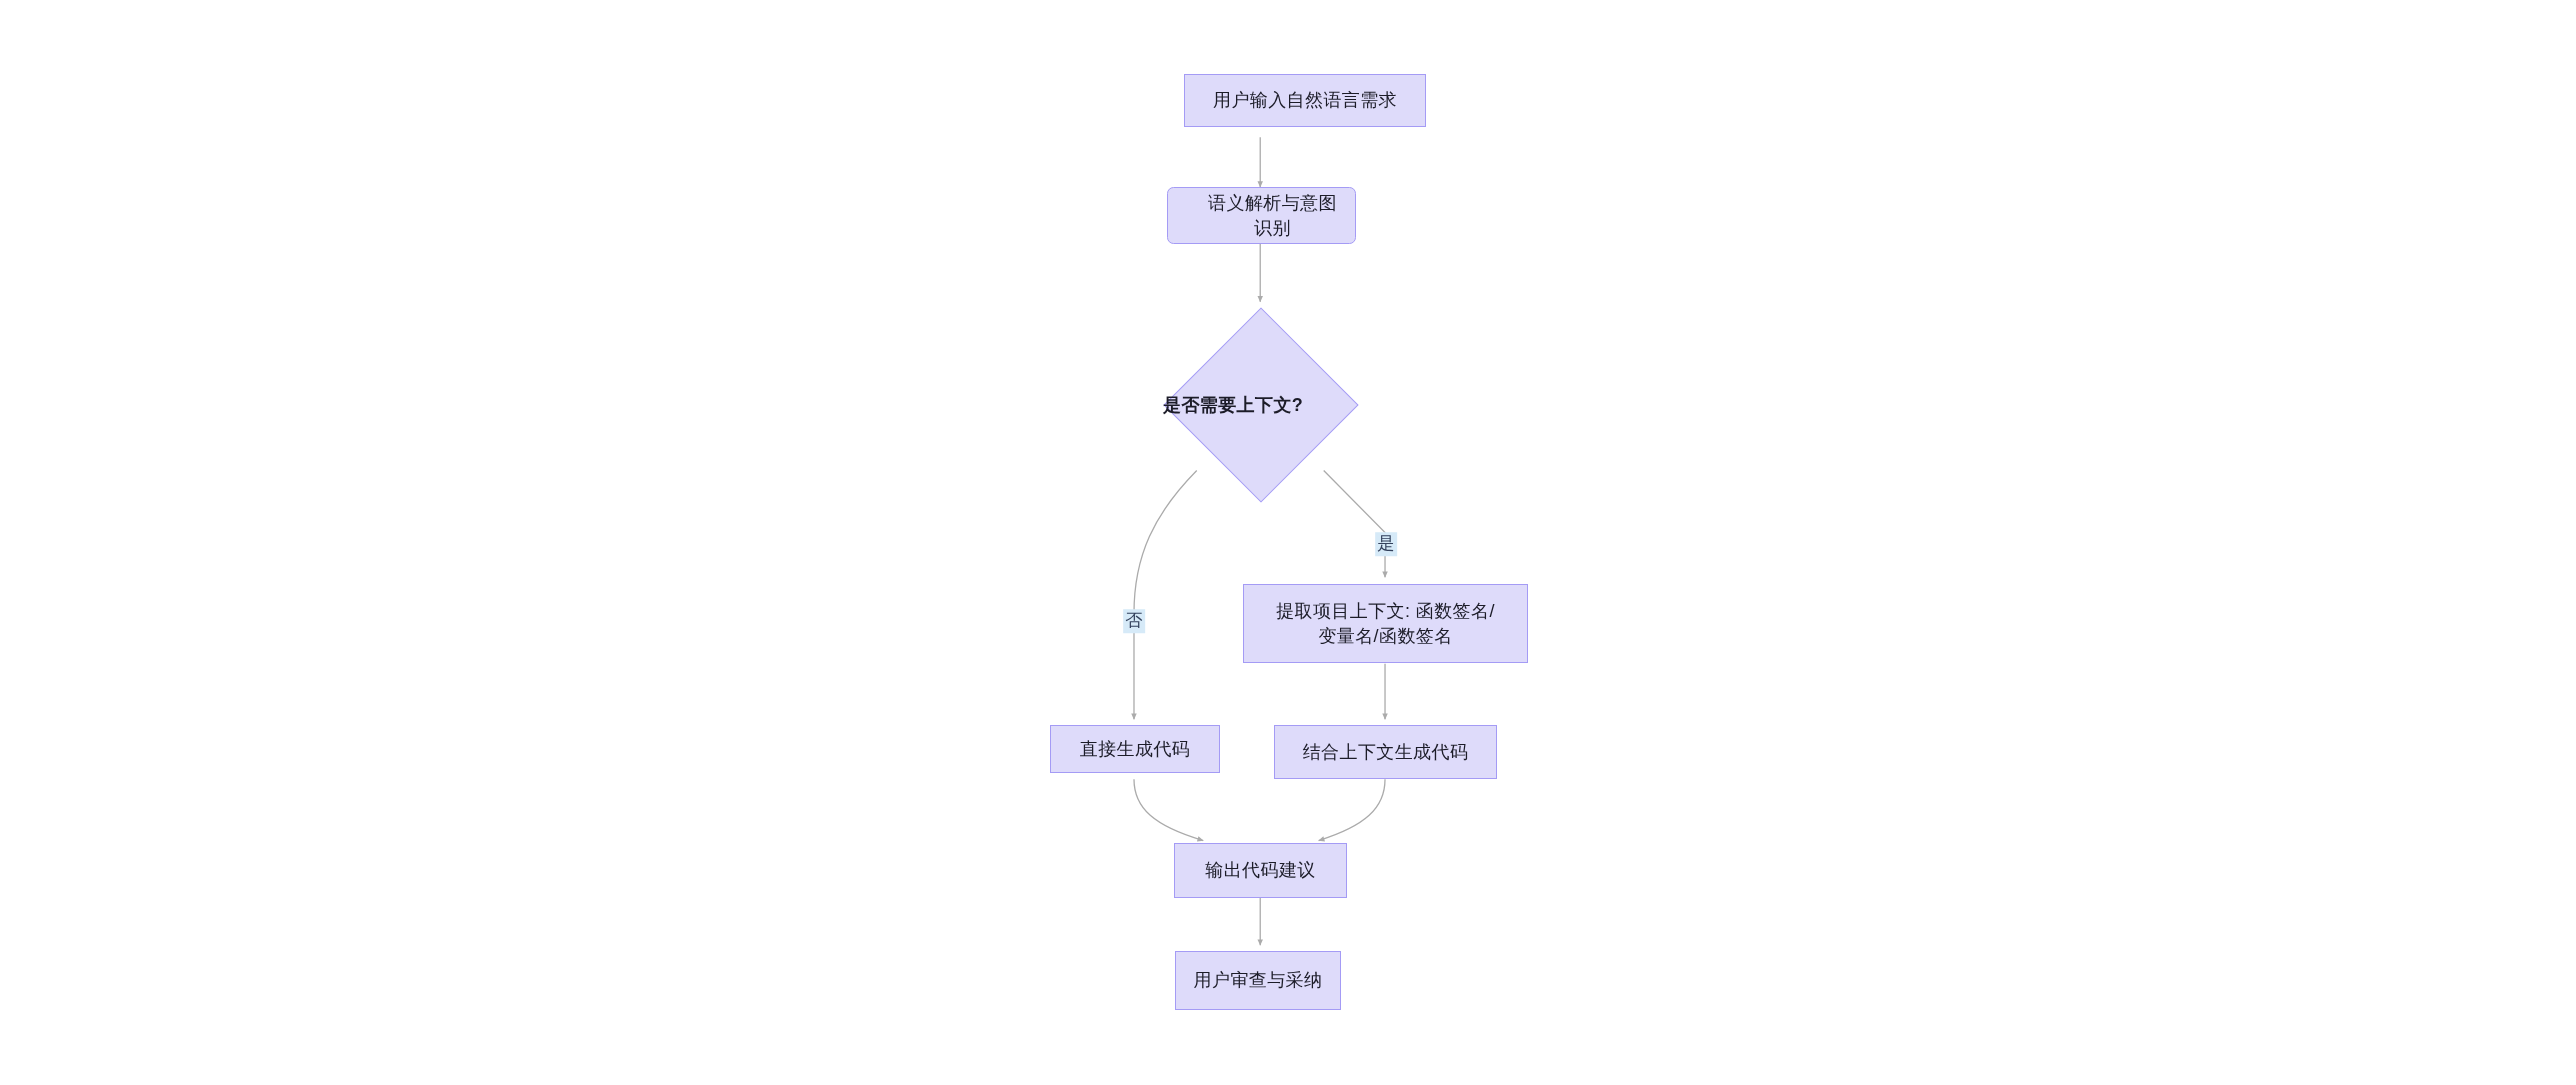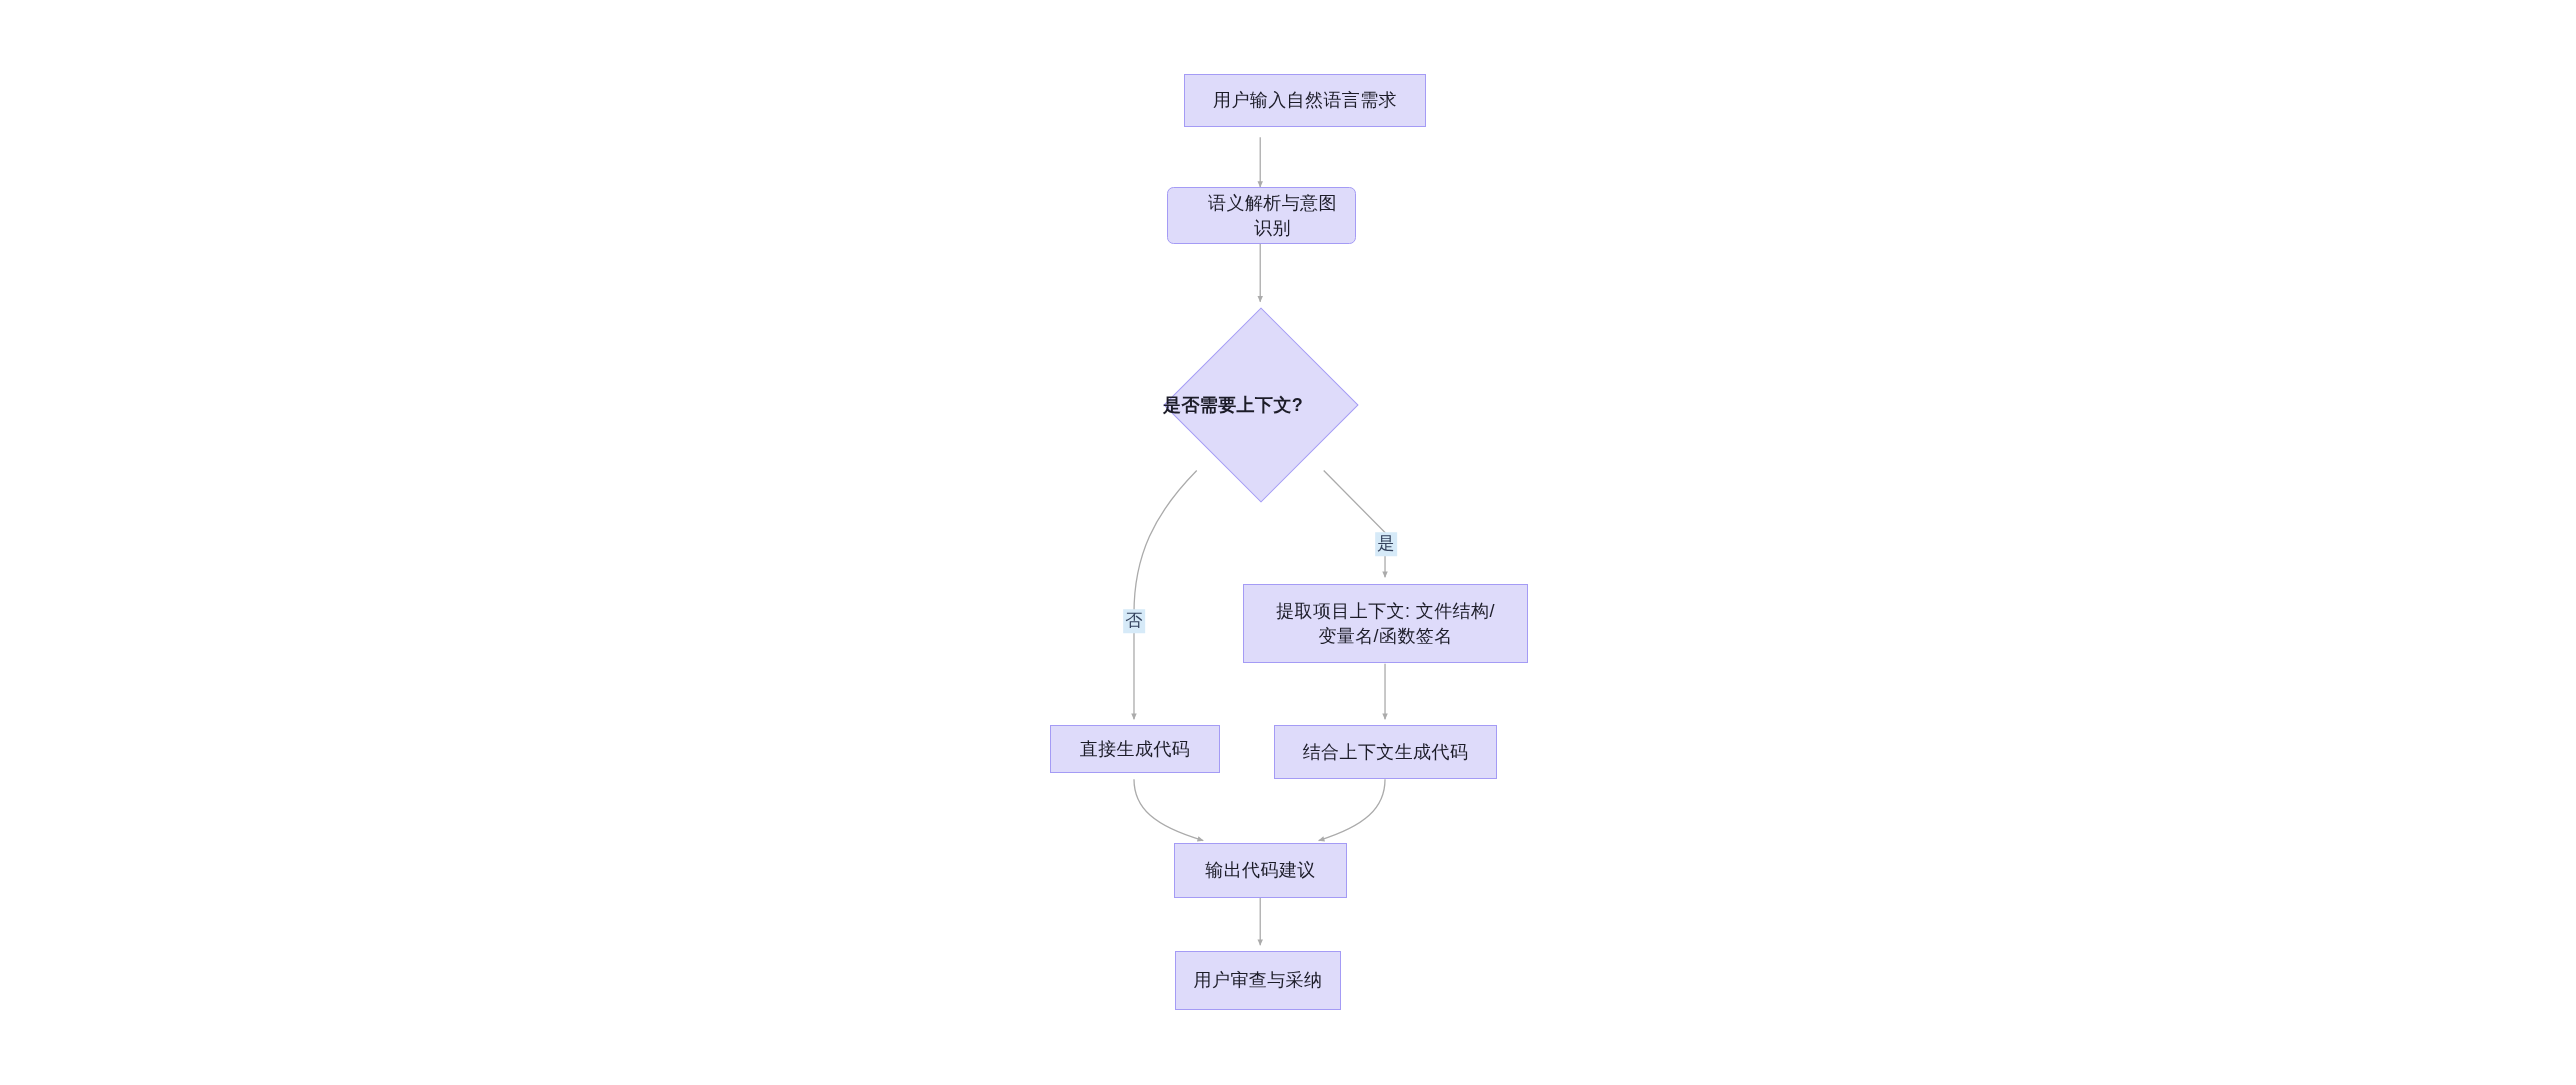--- a/index.html
+++ b/index.html
@@ -120,21 +120,21 @@
   <div class="node rounded" style="left:1167px; top:187px; width:189px; height:57px;padding-left:32px;">
     <span>语义解析与意图识别</span>
   </div>
 
   <div class="diamond-wrap" style="left:1163px; top:307px; width:195px; height:195px;">
     <div class="diamond-shape" style="width:138px; height:138px;"></div>
     <span class="diamond-label">是否需要上下文?</span>
   </div>
 
   <div class="node rect" style="left:1243px; top:584px; width:285px; height:79px;">
-    <span>提取项目上下文: 文件结构/
+    <span>提取项目上下文: 函数签名/
 变量名/函数签名</span>
   </div>
 
   <div class="node rect" style="left:1050px; top:725px; width:170px; height:48px;">
     <span>直接生成代码</span>
   </div>
 
   <div class="node rect" style="left:1274px; top:725px; width:223px; height:54px;">
     <span>结合上下文生成代码</span>
   </div>

